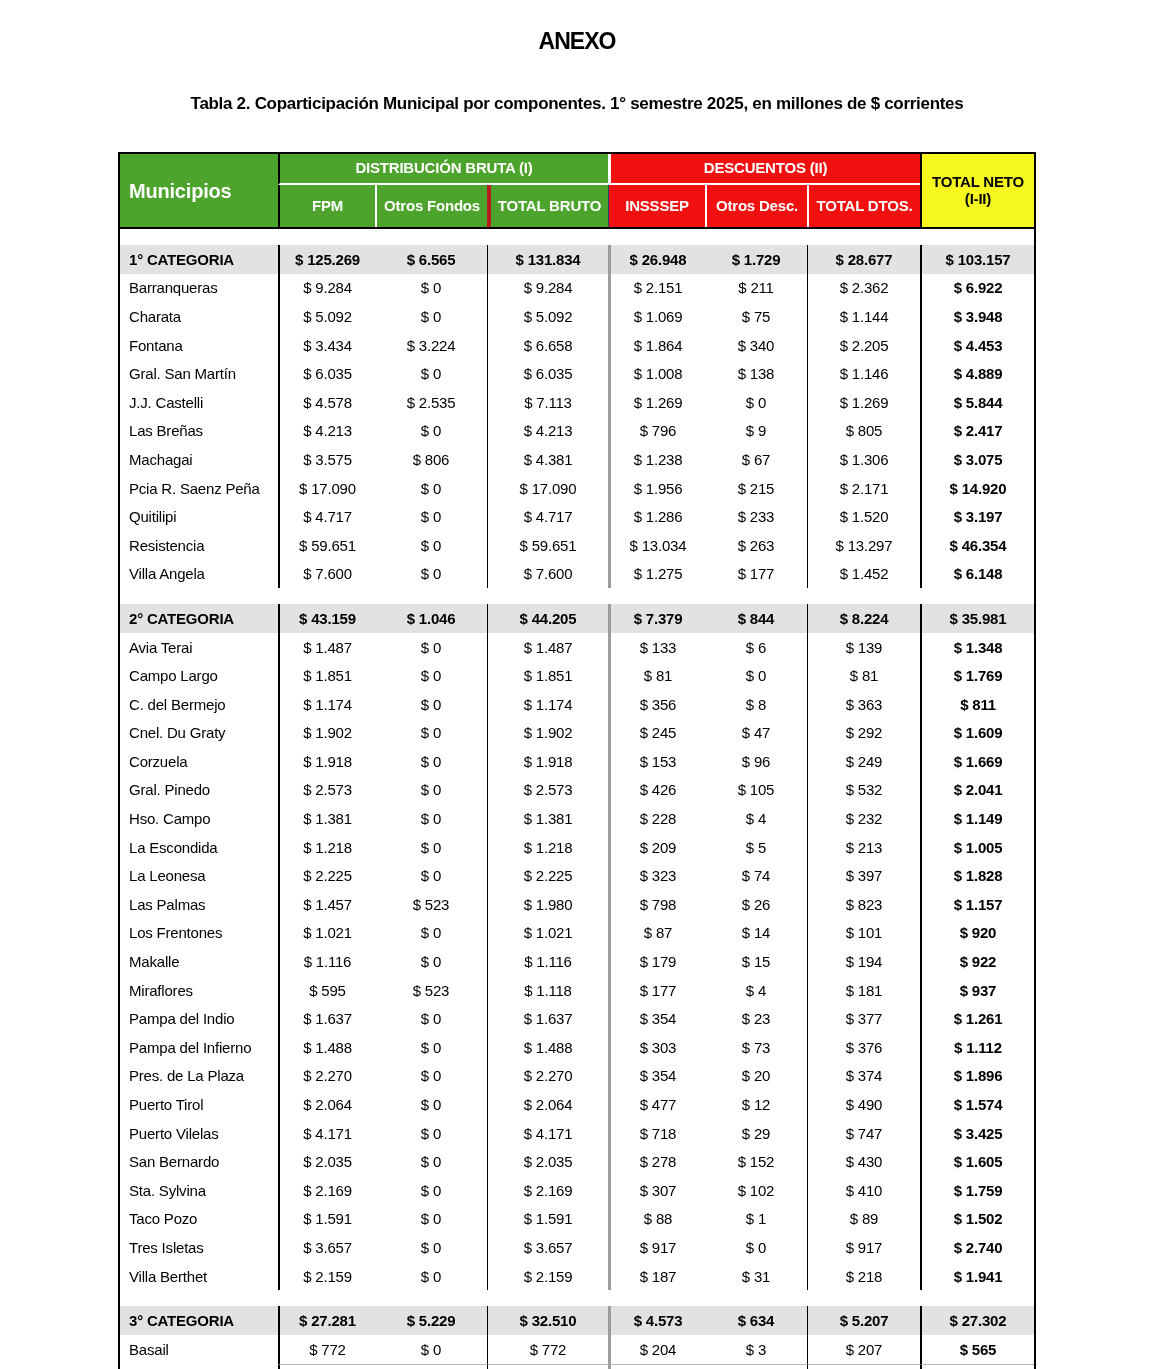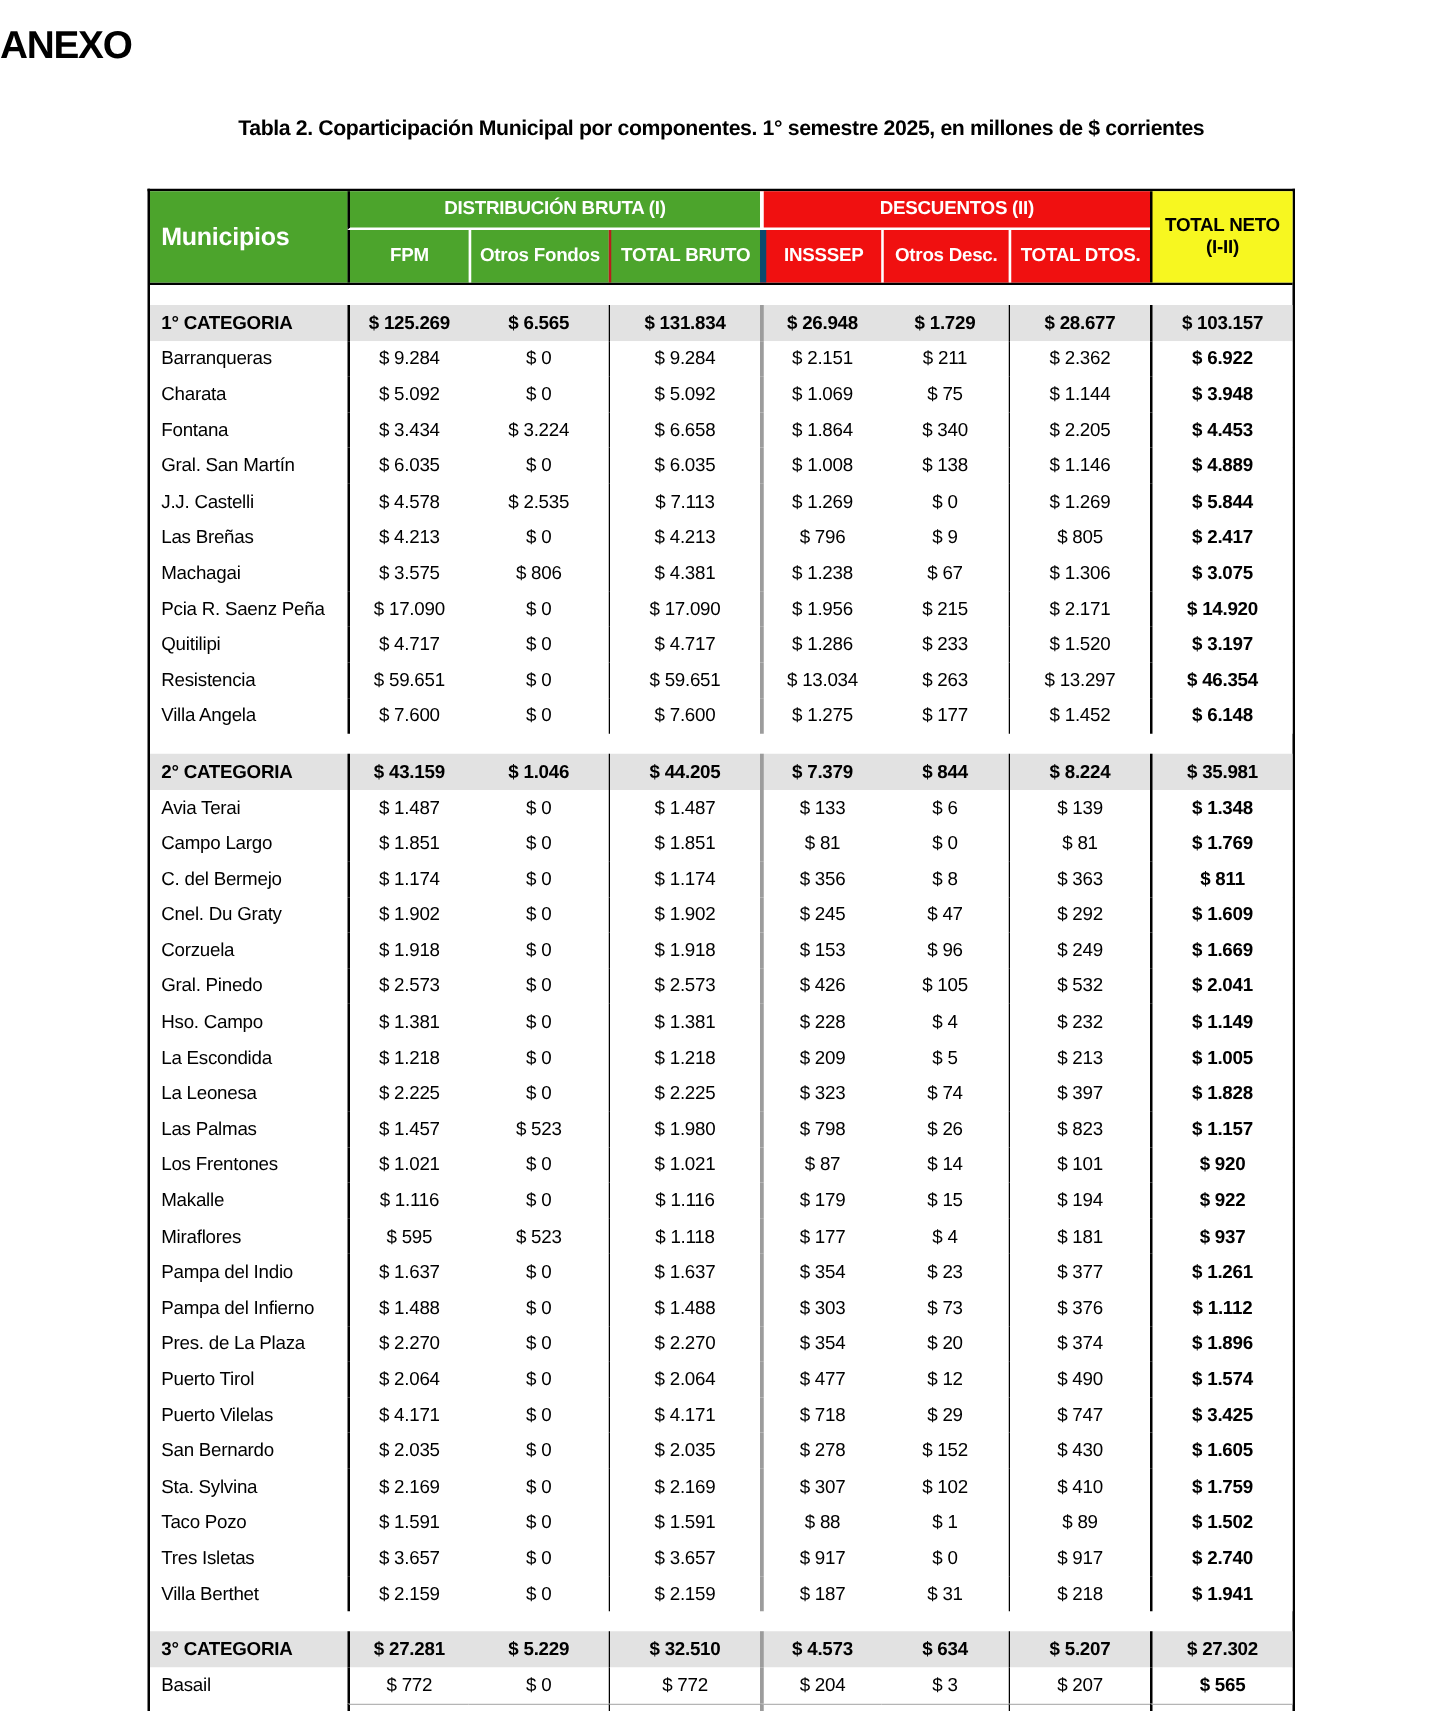--- a/index.html
+++ b/index.html
@@ -4,22 +4,23 @@
 <style>
   * { margin:0; padding:0; box-sizing:border-box; }
   html,body { background:#fff; }
   body {
     width:1154px; height:1369px;
     font-family:"Liberation Sans", sans-serif;
     color:#000;
     overflow:hidden;
   }
   .page-title {
-    padding-top:18px;
-    font-size:31px;
+    padding-top:28px;
+    text-align:center;
+    font-size:23px;
     font-weight:700;
     letter-spacing:-1px;
   }
   .page-subtitle {
     margin-top:39px;
     text-align:center;
     font-size:17px;
     font-weight:700;
     letter-spacing:-0.3px;
   }
@@ -45,22 +46,22 @@
   }
   .h-municipios {
     grid-column:1; grid-row:1 / 3;
     justify-content:flex-start; padding-left:9px; font-size:20px;
   }
   .h-group1 { grid-column:2 / 5; grid-row:1; border-left:2px solid #000; border-bottom:2px solid #fff; }
   .h-group2 { grid-column:5 / 8; grid-row:1; border-left:3px solid #fff; border-bottom:2px solid #fff; }
   .h-neto   { grid-column:8; grid-row:1 / 3; border-left:2px solid #000; color:#000; padding:16px 10px; }
   .h-fpm    { grid-column:2; grid-row:2; border-left:2px solid #000; }
   .h-otrosf { grid-column:3; grid-row:2; border-left:2px solid #fff; }
-  .h-tbruto { grid-column:4; grid-row:2; border-left:2px solid #b91c1c;text-align:right; }
-  .h-inssep { grid-column:5; grid-row:2; border-left:5px solid #0c4a6e; }
+  .h-tbruto { grid-column:4; grid-row:2; border-left:4px solid #b91c1c;text-align:right; }
+  .h-inssep { grid-column:5; grid-row:2; border-left:1px solid #0c4a6e; }
   .h-otrosd { grid-column:6; grid-row:2; border-left:2px solid #fff; }
   .h-tdtos  { grid-column:7; grid-row:2; border-left:2px solid #fff; }
   
   .tbody .grid-row { height:28.6px; background:#fff; }
   .tbody .grid-row.category { background:#E2E2E2;margin-top:16px; }
   .tbody .grid-row.category .cell { font-weight:700; }
   .cell {
     display:flex; align-items:center; justify-content:center;
     font-size:15px; white-space:nowrap;
   }

